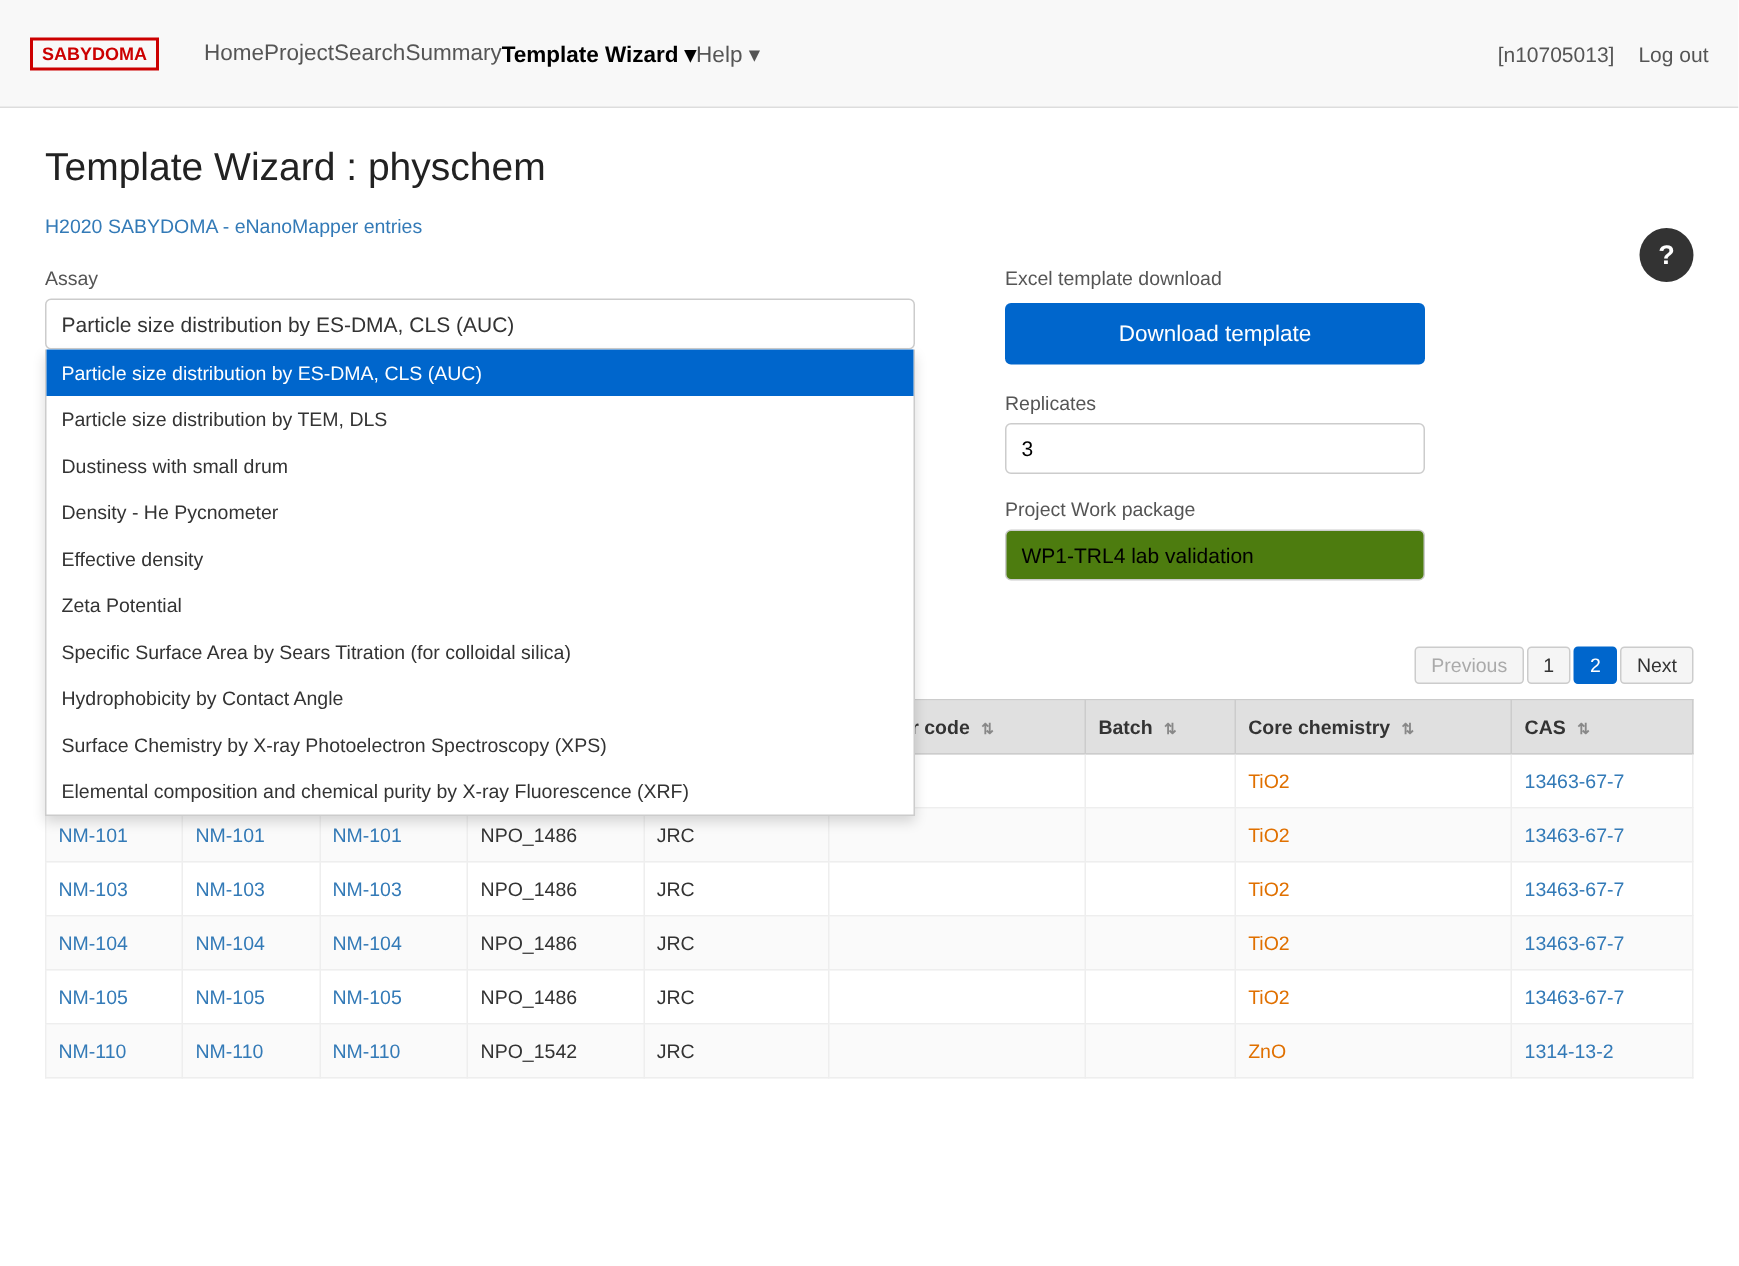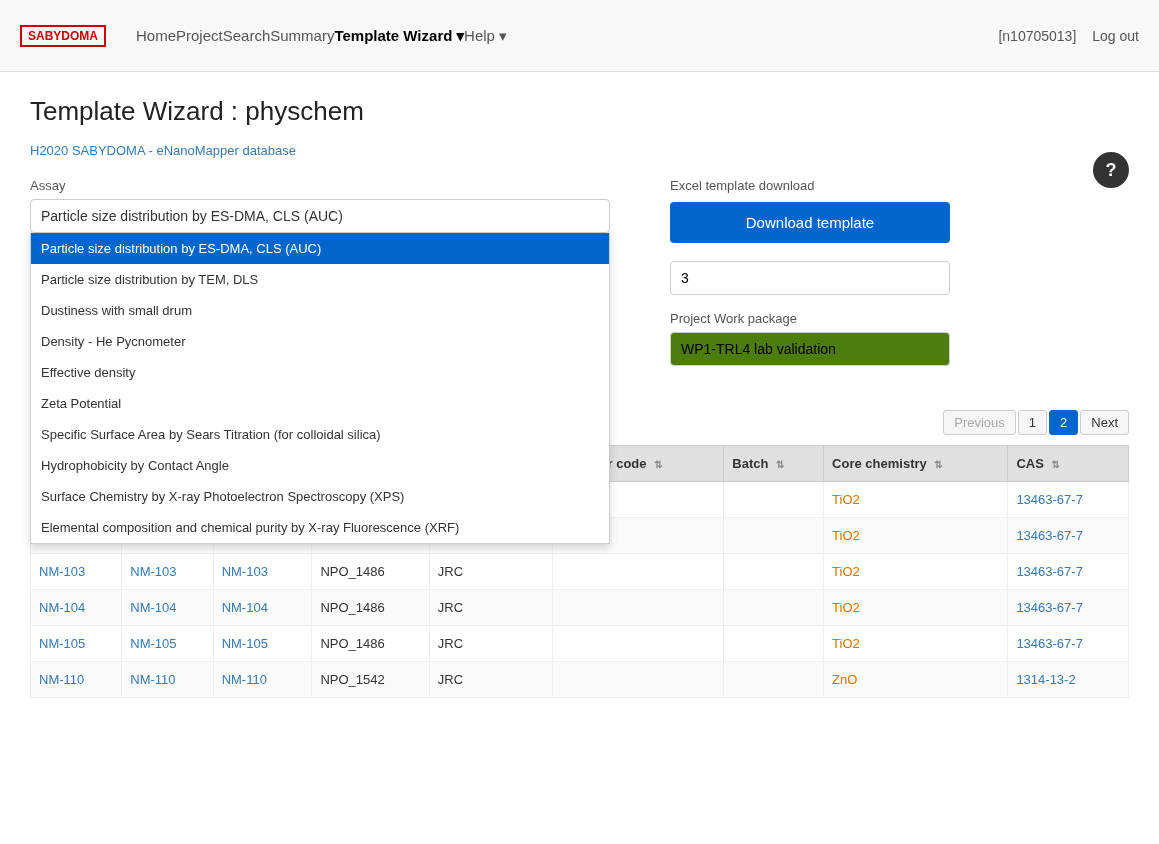--- a/index.html
+++ b/index.html
@@ -139,21 +139,21 @@
     <span>[n10705013]</span>
     <a>Log out</a>
   </div>
 </nav>
 
 <div class="main relative">
 
   <div class="help-circle">?</div>
 
   <h1 class="page-title">Template Wizard : physchem</h1>
-  <div class="breadcrumb">H2020 SABYDOMA - eNanoMapper database</div>
+  <div class="breadcrumb">H2020 SABYDOMA - eNanoMapper entries</div>
 
   <div class="form-section">
 
     <div class="form-left">
       <div class="form-label">Assay</div>
       <div class="select-wrapper relative">
         <select class="assay-select">
           <option>Particle size distribution by ES-DMA, CLS (AUC)</option>
           <option>Particle size distribution by TEM, DLS</option>
           <option>Dustiness with small drum</option>
@@ -179,20 +179,21 @@
           <div class="item">Surface Chemistry by X-ray Photoelectron Spectroscopy (XPS)</div>
           <div class="item">Elemental composition and chemical purity by X-ray Fluorescence (XRF)</div>
         </div>
       </div>
     </div>
 
     <div class="form-right">
       <div class="excel-label">Excel template download</div>
       <button class="download-btn">Download template</button>
 
+      <div class="replicate-label">Replicates</div>
       <input class="replicate-input" type="text" value="3" style="">
 
       <div class="wp-label">Project Work package</div>
       <div class="select-wrapper">
         <select class="wp-select">
           <option>WP1-TRL4 lab validation</option>
           <option>WP2</option>
           <option>WP3</option>
         </select>
       </div>

